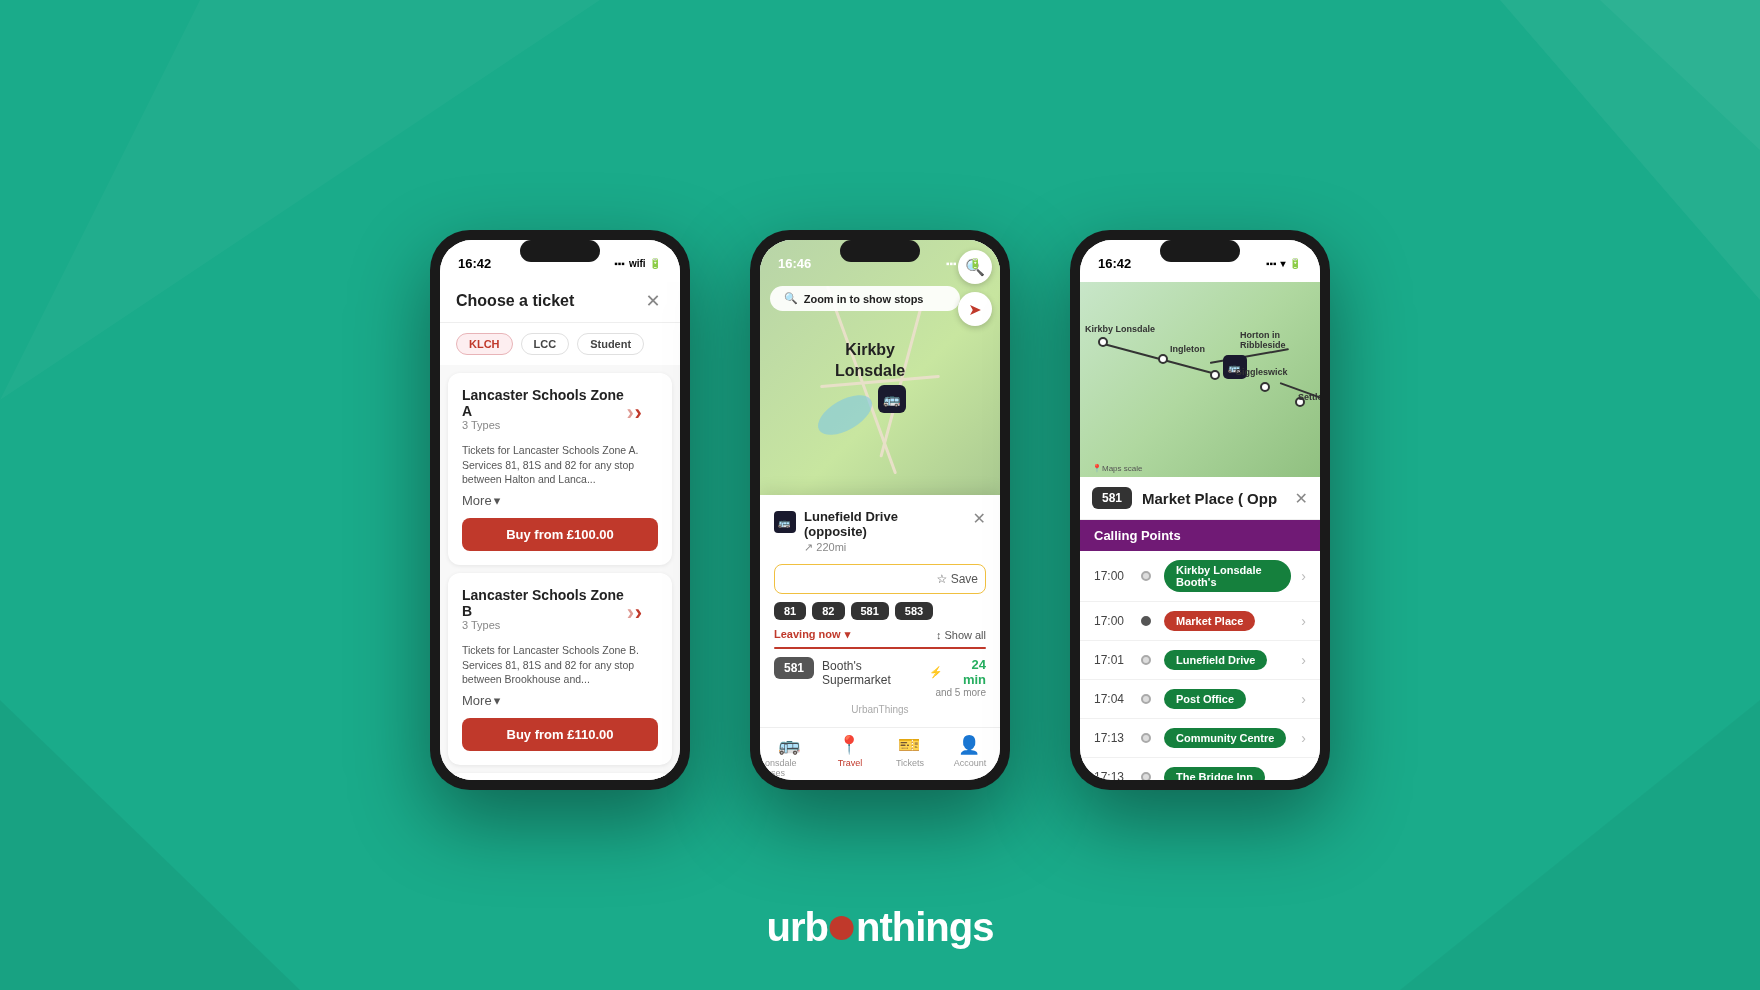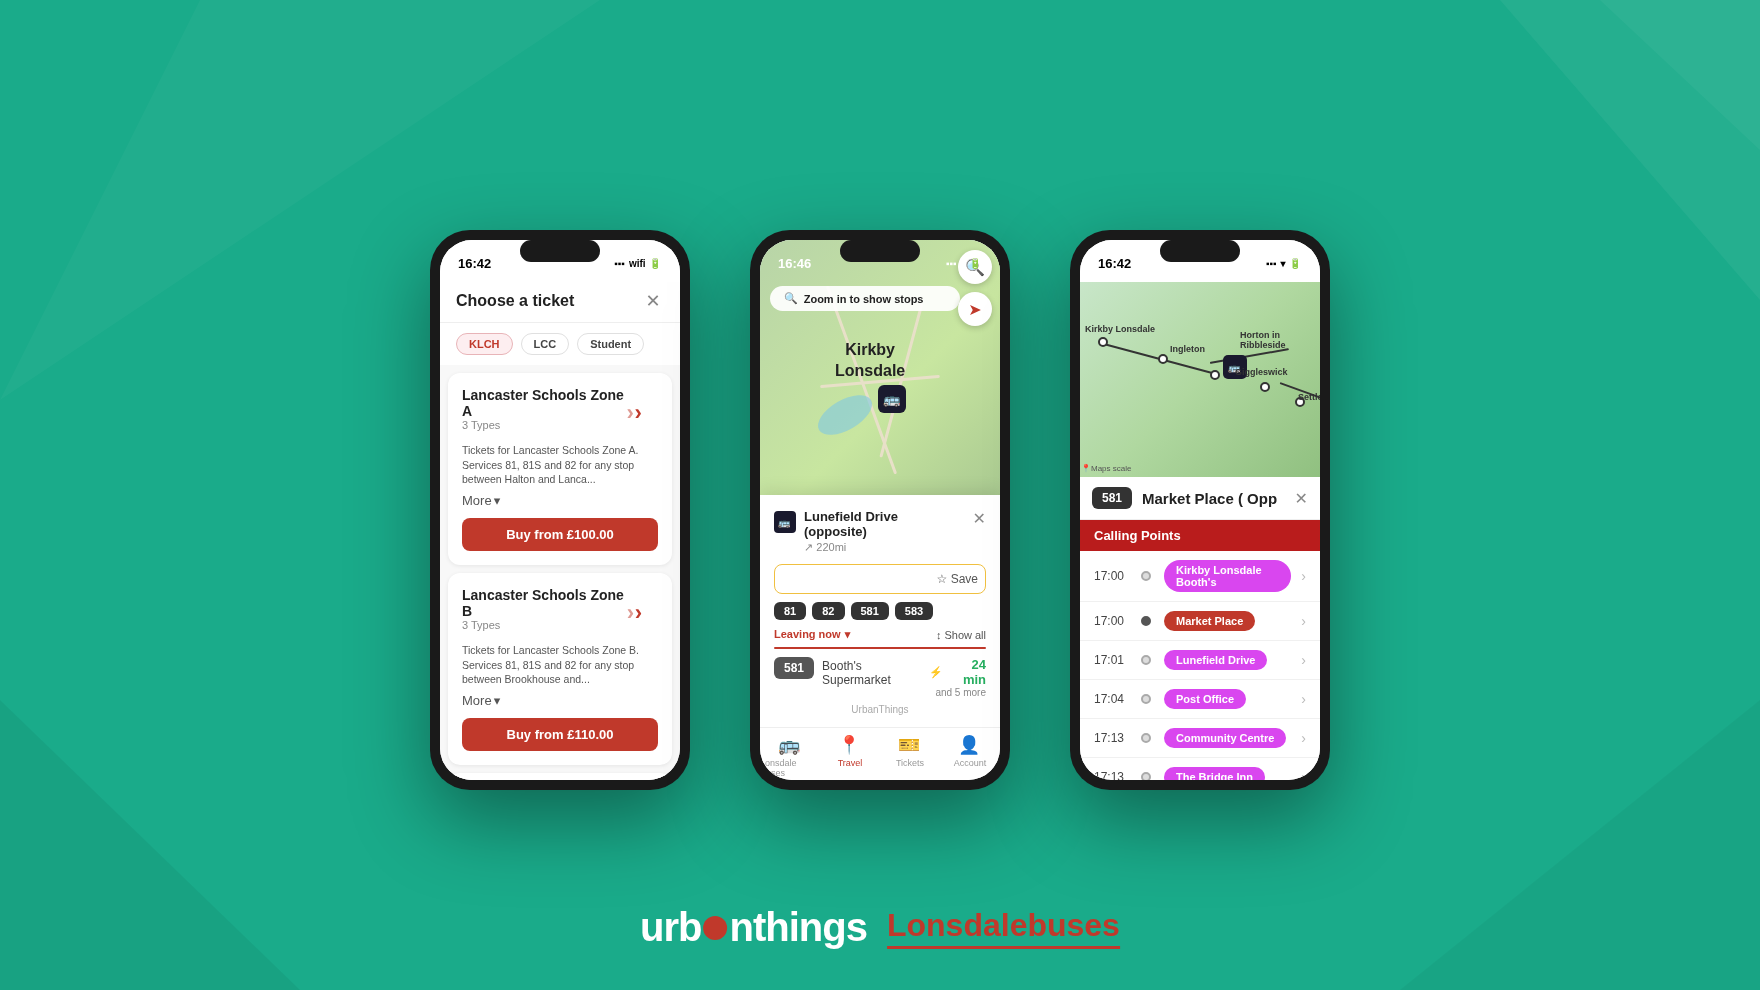--- a/index.html
+++ b/index.html
@@ -596,21 +596,21 @@
       display: flex;
       align-items: center;
       justify-content: center;
       color: #fff;
       font-size: 10px;
     }
 
     .maps-credit {
       position: absolute;
       bottom: 4px;
-      left: 1px;
+      left: 12px;
       font-size: 8px;
       color: #555;
     }
 
     .stop-header {
       display: flex;
       align-items: center;
       gap: 10px;
       padding: 10px 12px;
       background: #fff;
@@ -627,21 +627,21 @@
     }
 
     .stop-header-name {
       flex: 1;
       font-size: 15px;
       font-weight: 700;
       color: #222;
     }
 
     .calling-points-header {
-      background: #b91c1c;
+      background: #701a75;
       color: #fff;
       padding: 8px 14px;
       font-size: 13px;
       font-weight: 700;
     }
 
     .calling-points-list {
       flex: 1;
       overflow: hidden;
       background: #fff;
@@ -683,21 +683,21 @@
     .cp-dot.filled {
       background: #555;
       border-color: #555;
     }
 
     .cp-stop-name {
       flex: 1;
     }
 
     .cp-stop-pill {
-      background: #d946ef;
+      background: #15803d;
       color: #fff;
       border-radius: 20px;
       padding: 4px 12px;
       font-size: 11px;
       font-weight: 600;
       display: inline-block;
     }
 
     .cp-stop-pill.highlight {
       background: #c0392b;
@@ -1033,16 +1033,13 @@
       </div>
     </div>
   </div>
 
 </div>
 
 <div class="bottom-logos">
   <div class="logo-urbanthings">
     urb<span style="display:inline-block;width:24px;height:24px;background:#c0392b;border-radius:50%;vertical-align:middle;margin:0 2px;position:relative;top:-2px;"></span>nthings
   </div>
-  <div class="logo-lonsdale-wrapper">
-    <span class="logo-lonsdale"><span>Lonsdale</span><span style="color:#c0392b;">buses</span></span>
-  </div>
 </div>
 
 </body></html>

